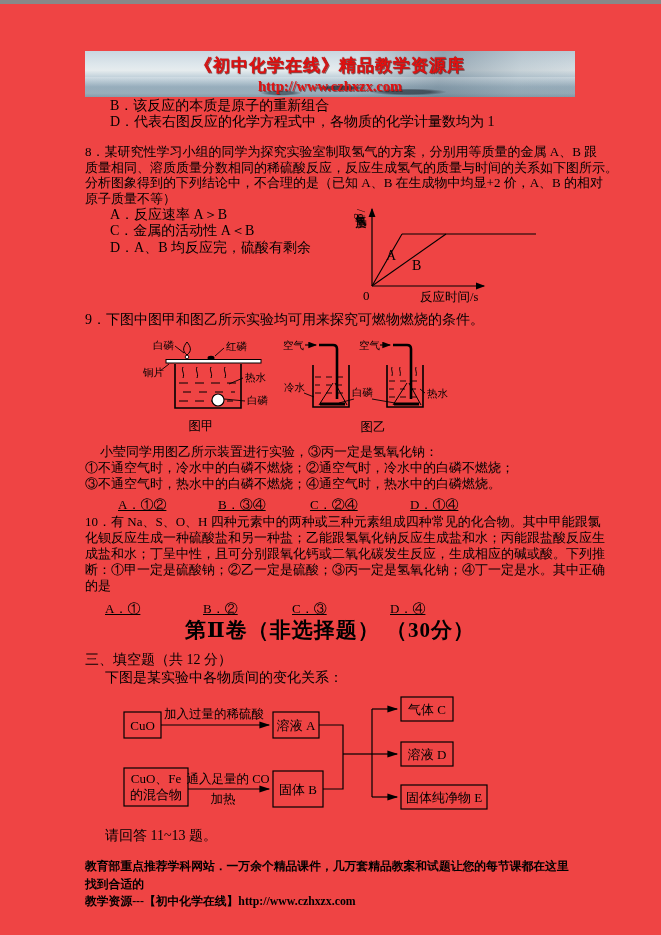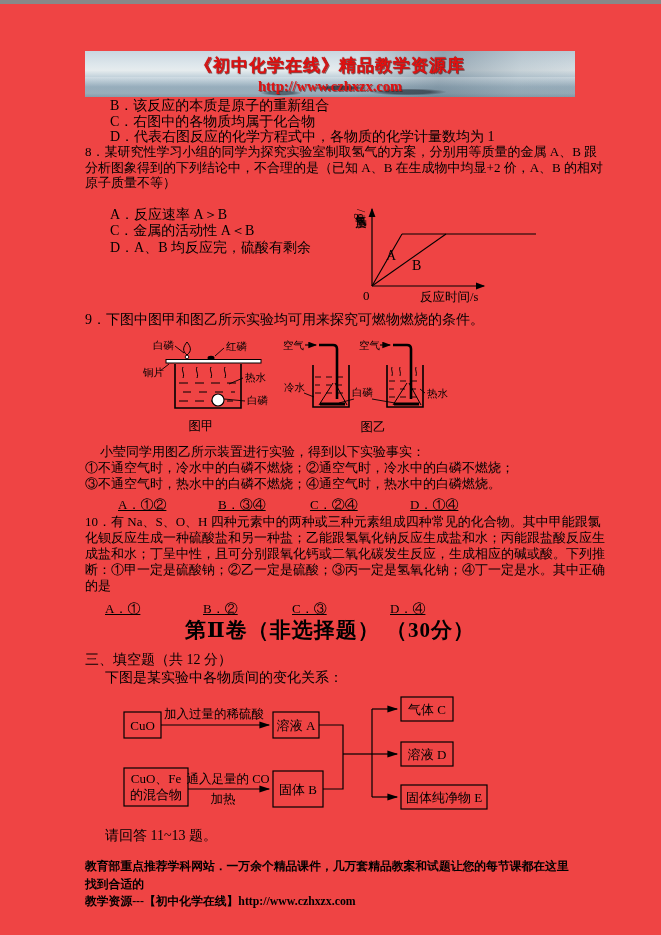--- a/index.html
+++ b/index.html
@@ -65,26 +65,26 @@
 
 <div class="page">
 
   <div class="banner">
     <div class="banner-title">《初中化学在线》精品教学资源库</div>
     <div class="banner-url">http://www.czhxzx.com</div>
   </div>
 
   <div class="abs txt opt-col" style="left:110px; top:94px;">
     <div>B．该反应的本质是原子的重新组合</div>
-    <div>C．右图中的各物质均属于化合物</div>
     <div>D．代表右图反应的化学方程式中，各物质的化学计量数均为 1</div>
   </div>
 
   <div class="abs para" style="left:85px; top:140px;">
     <div>8．某研究性学习小组的同学为探究实验室制取氢气的方案，分别用等质量的金属 A、B 跟</div>
+    <div>质量相同、溶质质量分数相同的稀硫酸反应，反应生成氢气的质量与时间的关系如下图所示。</div>
     <div>分析图象得到的下列结论中，不合理的是（已知 A、B 在生成物中均显+2 价，A、B 的相对</div>
     <div>原子质量不等）</div>
   </div>
 
   <div class="abs txt opt-col" style="left:110px; top:203px; line-height:16.3px;">
     <div>A．反应速率 A＞B</div>
     <div>C．金属的活动性 A＜B</div>
     <div>D．A、B 均反应完，硫酸有剩余</div>
   </div>
 
@@ -173,21 +173,21 @@
       <line x1="270" y1="68" x2="284" y2="46" stroke="#000" stroke-width="1"></line>
       <line x1="298" y1="68" x2="286" y2="46" stroke="#000" stroke-width="1"></line>
       <line x1="271" y1="67" x2="296" y2="67" stroke="#000" stroke-width="3"></line>
       <text x="304" y="60" font-size="10.5">热水</text>
       <line x1="302" y1="56" x2="297" y2="52" stroke="#000" stroke-width="0.9"></line>
       <text x="250" y="94" font-size="12.5" text-anchor="middle">图乙</text>
     </svg>
   </div>
 
   <div class="abs para" style="left:85px; top:440px; line-height:16.2px;">
-    <div style="padding-left:15px;">小莹同学用图乙所示装置进行实验，得到以下实验事实：</div>
+    <div style="padding-left:15px;">小莹同学用图乙所示装置进行实验，③丙一定是氢氧化钠：</div>
     <div>①不通空气时，冷水中的白磷不燃烧；②通空气时，冷水中的白磷不燃烧；</div>
     <div>③不通空气时，热水中的白磷不燃烧；④通空气时，热水中的白磷燃烧。</div>
   </div>
 
   <div class="abs" style="left:85px; top:492px; width:490px; height:16px;">
     <span class="optrow" style="left:33px;">A．①②</span>
     <span class="optrow" style="left:133px;">B．③④</span>
     <span class="optrow" style="left:225px;">C．②④</span>
     <span class="optrow" style="left:325px;">D．①④</span>
   </div>

